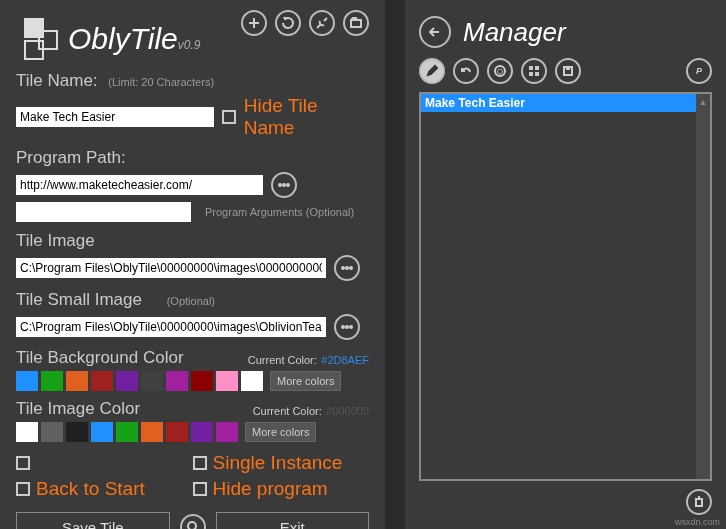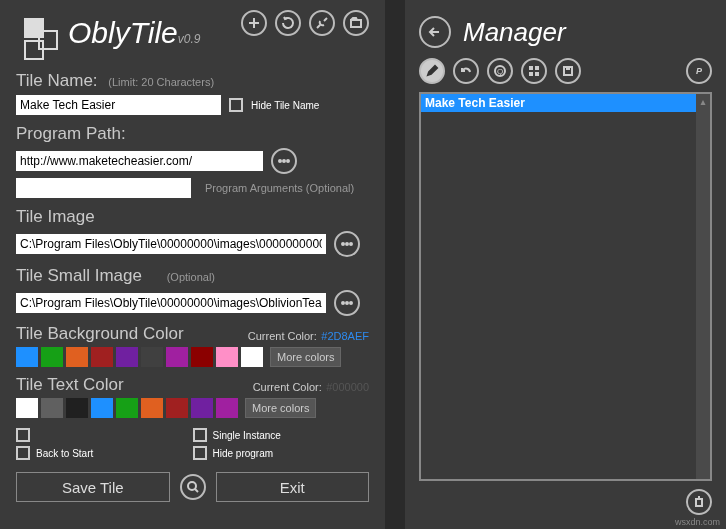--- a/index.html
+++ b/index.html
@@ -35,21 +35,21 @@
   .top-icons { display: flex; justify-content: flex-end; gap: 8px; align-items: center; }
   .circ-btn {
     width: 26px; height: 26px; border: 2px solid #bbb; border-radius: 50%;
     display: flex; align-items: center; justify-content: center;
     color: #ccc; font-size: 13px; cursor: pointer; background: transparent;
   }
   .circ-btn svg { width: 14px; height: 14px; fill: none; stroke: #ccc; stroke-width: 2; }
   .circ-btn.filled { background: #ccc; }
   .circ-btn.filled svg { stroke: #333; fill:#333; }
   .circ-btn.big { width: 32px; height: 32px; }
-  .logo-row { display:flex; margin-top:-20px; }
+  .logo-row { display:flex; align-items:center; margin-top:-20px; }
   .logo-squares {
     width: 46px; height: 46px; position: relative; margin-right: 6px;
   }
   .logo-squares span {
     position:absolute; width:20px; height:20px; border:2px solid #ddd;
   }
   .logo-squares .s1 { left:8px; top:2px; background:#ddd; }
   .logo-squares .s2 { left:22px; top:14px; }
   .logo-squares .s3 { left:8px; top:24px; }
   .app-title { color:#fff; font-size:30px; font-weight:400; font-style:italic; }
@@ -61,21 +61,21 @@
 
   .row { display:flex; align-items:center; gap:8px; margin-top:4px; }
   input[type=text] {
     background:#fff; color:#000; border:none; height:20px; font-size:12px;
     padding:0 4px;
   }
   .chk {
     appearance:none; width:14px; height:14px; border:2px solid #ccc;
     cursor:pointer; display:inline-block;
   }
-  .chk-label { color:#ffffff; font-size:10px; }
+  .chk-label { color:#f97316; font-size:19px; }
 
   .swatches { display:flex; gap:3px; margin-top:3px; align-items:center; }
   .swatch { width:22px; height:20px; cursor:pointer; }
   .more-btn {
     background:#555; border:1px solid #666; color:#ccc; font-size:11px;
     height:20px; padding:0 6px; cursor:pointer; margin-left:4px;
   }
   .cc-label { font-size:11px; color:#ccc; }
   .cc-val { font-size:11px; }
   .bg-cc { display:flex; justify-content:space-between; align-items:flex-end; margin-top:8px; }
@@ -218,21 +218,21 @@
       <div class="swatch" style="background: rgb(112, 32, 160);"></div>
       <div class="swatch" style="background: rgb(64, 64, 64);"></div>
       <div class="swatch" style="background: rgb(160, 32, 160);"></div>
       <div class="swatch" style="background: rgb(139, 0, 0);"></div>
       <div class="swatch" style="background: rgb(255, 143, 199);"></div>
       <div class="swatch" style="background: rgb(255, 255, 255);"></div>
       <button class="more-btn">More colors</button>
   </div>
 
   <div class="bg-cc">
-    <span class="section-label" style="margin:0">Tile Text Color</span>
+    <span class="section-label" style="margin:0">Tile Image Color</span>
     <span><span class="cc-label">Current Color:</span> <span class="cc-val" style="color:#555">#000000</span></span>
   </div>
   <div class="swatches" id="text-swatches">
     <div class="swatch" style="background: rgb(255, 255, 255);"></div>
       <div class="swatch" style="background: rgb(96, 96, 96);"></div>
       <div class="swatch" style="background: rgb(32, 32, 32);"></div>
       <div class="swatch" style="background: rgb(30, 144, 255);"></div>
       <div class="swatch" style="background: rgb(22, 160, 22);"></div>
       <div class="swatch" style="background: rgb(224, 96, 32);"></div>
       <div class="swatch" style="background: rgb(160, 32, 32);"></div>

